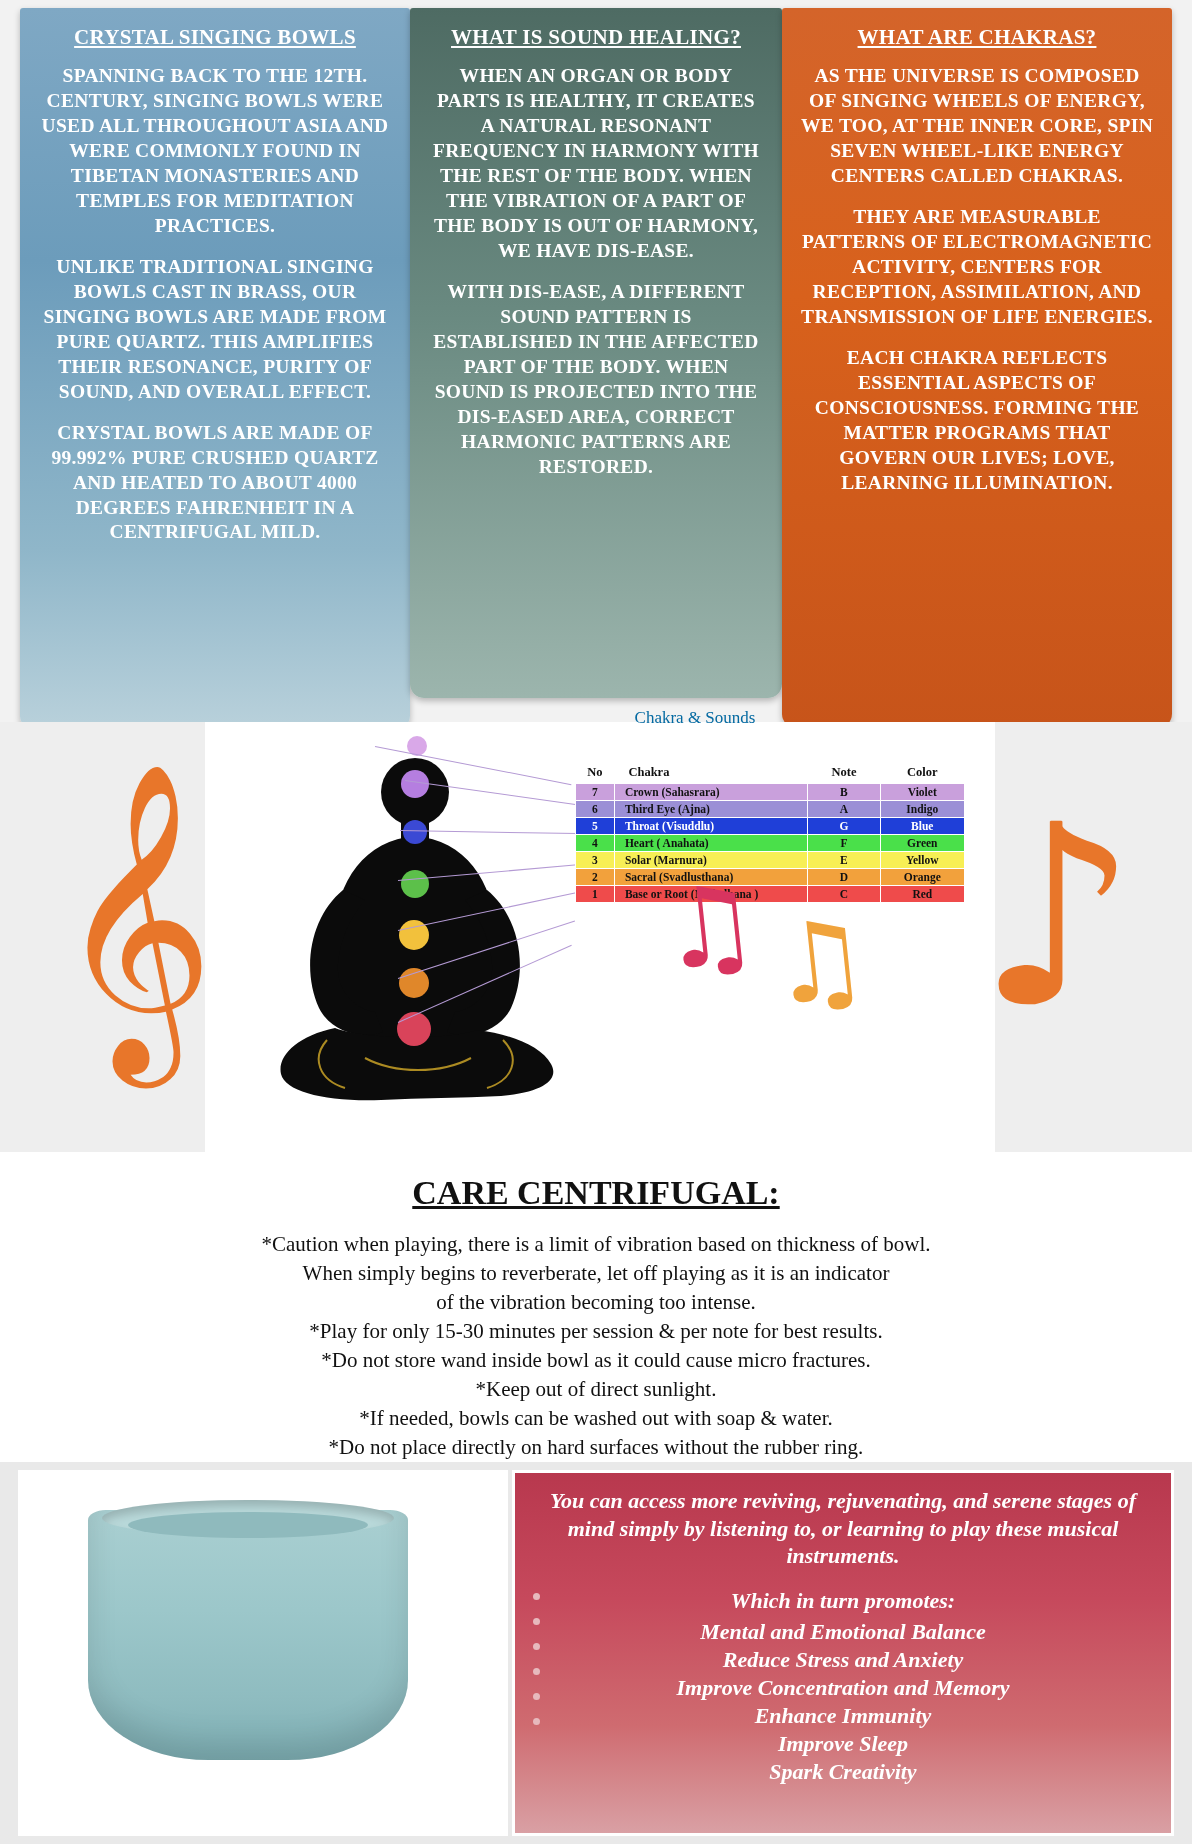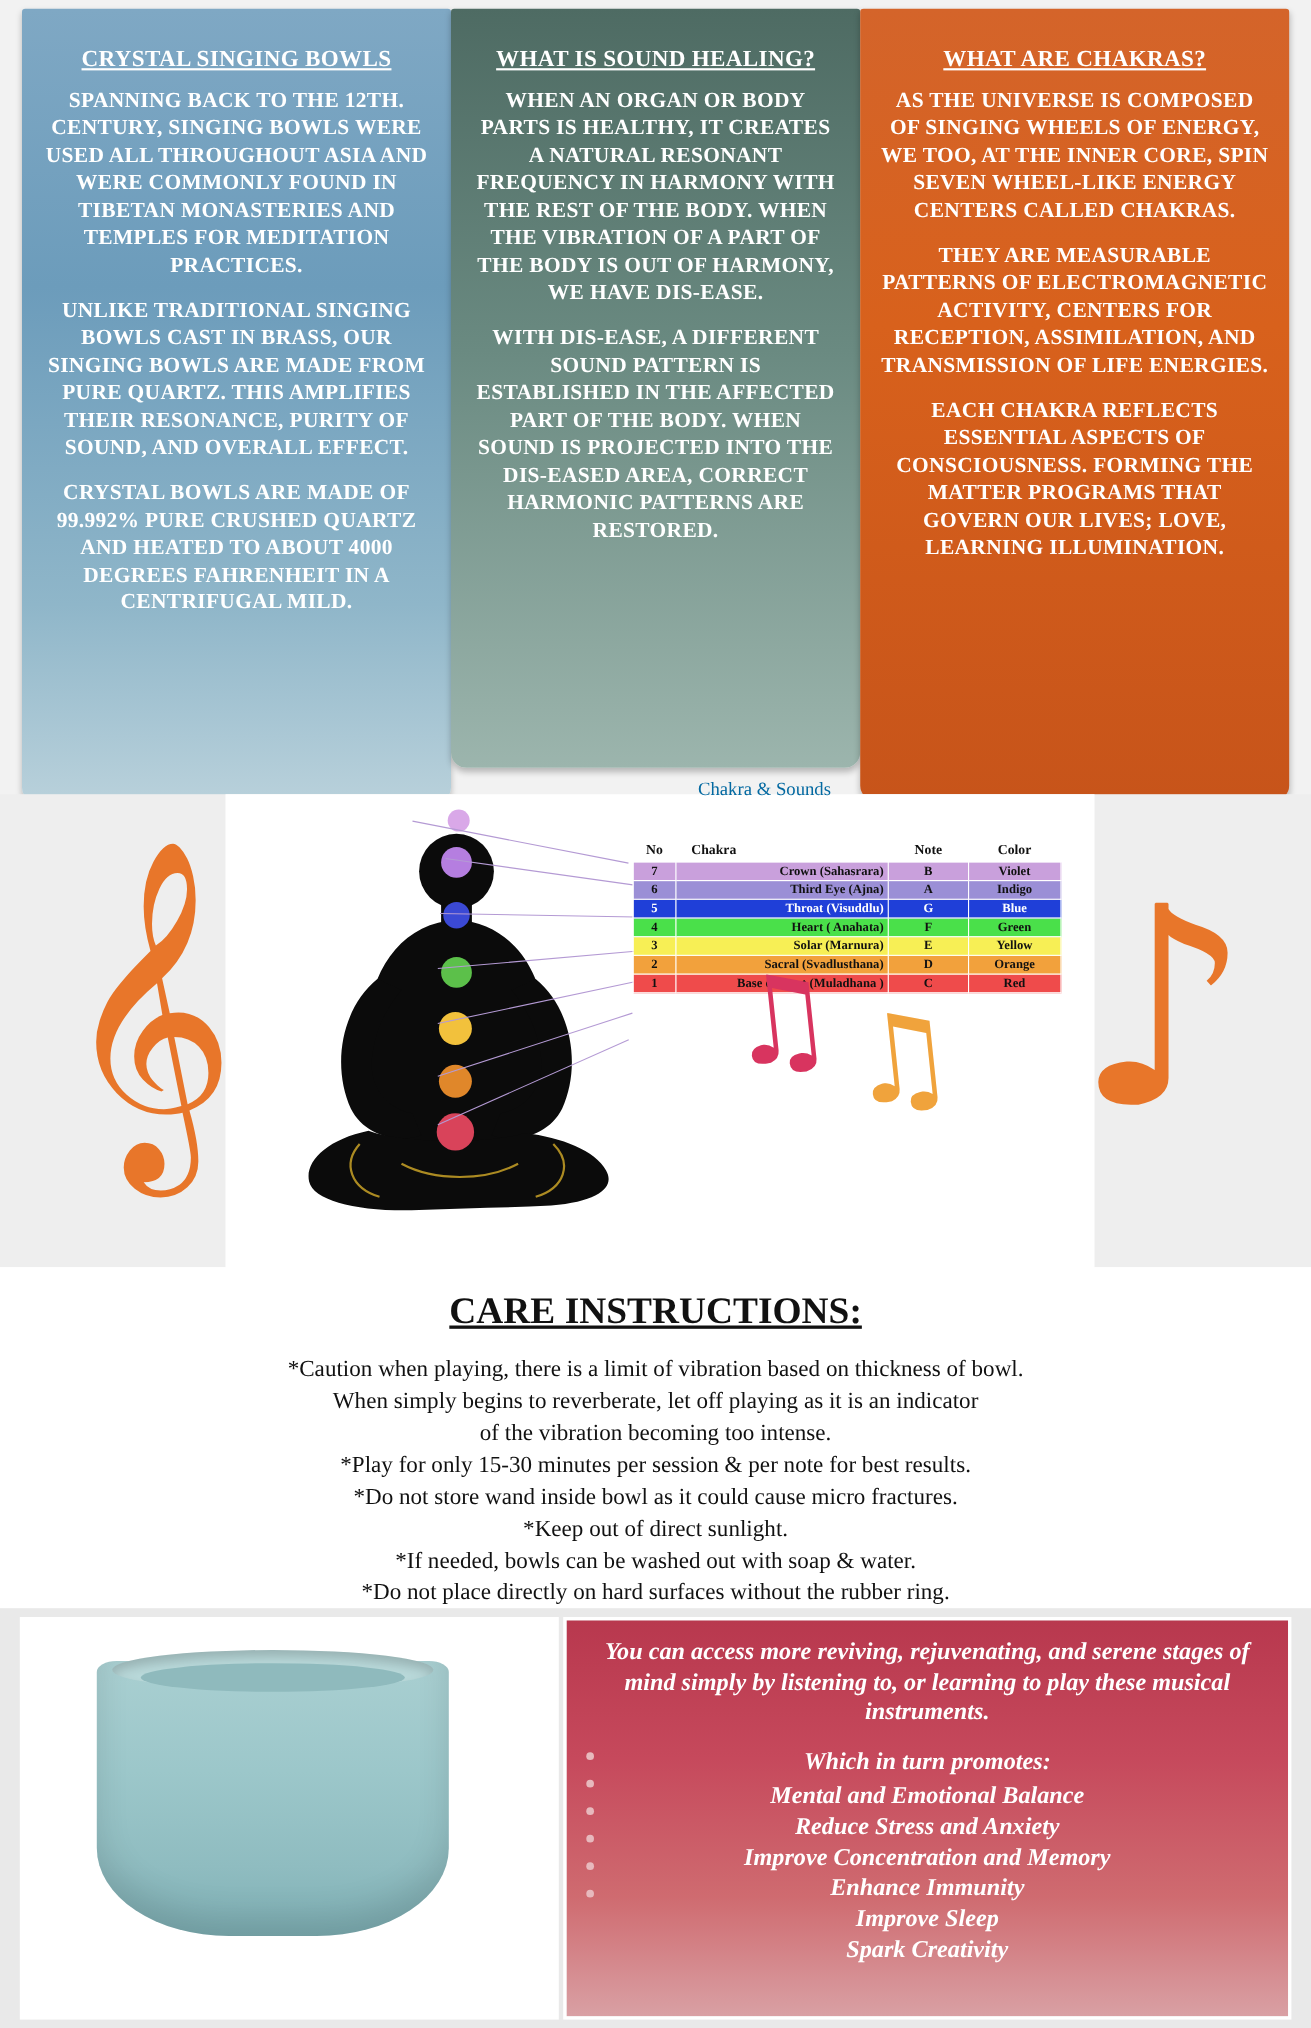--- a/index.html
+++ b/index.html
@@ -18,21 +18,21 @@
     background:#f2f2f2;
   }
   .col{
     position:absolute;top:8px;
     color:#ffffff;
     text-align:center;
     font-weight:bold;
     line-height:1.28;
     letter-spacing:.3px;
     box-sizing:border-box;
-    padding:32px 18px 14px 18px;
+    padding:16px 18px 14px 18px;
     border-radius:3px 3px 14px 14px;
     box-shadow:0 3px 6px rgba(0,0,0,.25);
   }
   .col h3{
     margin:0 0 14px 0;
     font-size:21px;
     text-decoration:underline;
     line-height:1.25;
   }
   .col p{margin:0 0 16px 0;font-size:19.5px;}
@@ -87,21 +87,21 @@
     font-family:"Liberation Serif", serif;
     font-size:11.5px;
     font-weight:bold;
   }
   .ctable th{
     font-weight:bold;color:#111;padding:3px 4px;text-align:center;background:#fff;
     font-size:12.5px;
     margin-top:12px;
   }
   .ctable td{padding:2px 4px;text-align:center;color:#111;border:1px solid #ffffff;}
-  .ctable td.chk{text-align:right;padding-left:10px;}
+  .ctable td.chk{text-align:left;padding-left:10px;}
   .leader{position:absolute;height:1px;background:#b49ad4;transform-origin:left center;}
 
   
   .note-pink{position:absolute;left:660px;top:150px;color:#d8345f;font-size:110px;
     font-family:"DejaVu Sans", sans-serif;line-height:1;transform:rotate(-6deg);}
   .note-orange{position:absolute;left:770px;top:185px;color:#f0a33c;font-size:110px;
     font-family:"DejaVu Sans", sans-serif;line-height:1;transform:rotate(-6deg);}
 
   
   .care{
@@ -276,21 +276,21 @@
           <td>Red</td>
         </tr>
       </tbody>
     </table>
 
     <div class="note-pink">♫</div>
     <div class="note-orange">♫</div>
   </div>
 
   <div class="care">
-    <h2>CARE INSTRUCTIONS:</h2>
+    <h2>CARE CENTRIFUGAL:</h2>
     <div class="line">*Caution when playing, there is a limit of vibration based on thickness of bowl.</div>
     <div class="line">When simply begins to reverberate, let off playing as it is an indicator</div>
     <div class="line">of the vibration becoming too intense.</div>
     <div class="line">*Play for only 15-30 minutes per session &amp; per note for best results.</div>
     <div class="line">*Do not store wand inside bowl as it could cause micro fractures.</div>
     <div class="line">*Keep out of direct sunlight.</div>
     <div class="line">*If needed, bowls can be washed out with soap &amp; water.</div>
     <div class="line">*Do not place directly on hard surfaces without the rubber ring.</div>
   </div>
 

